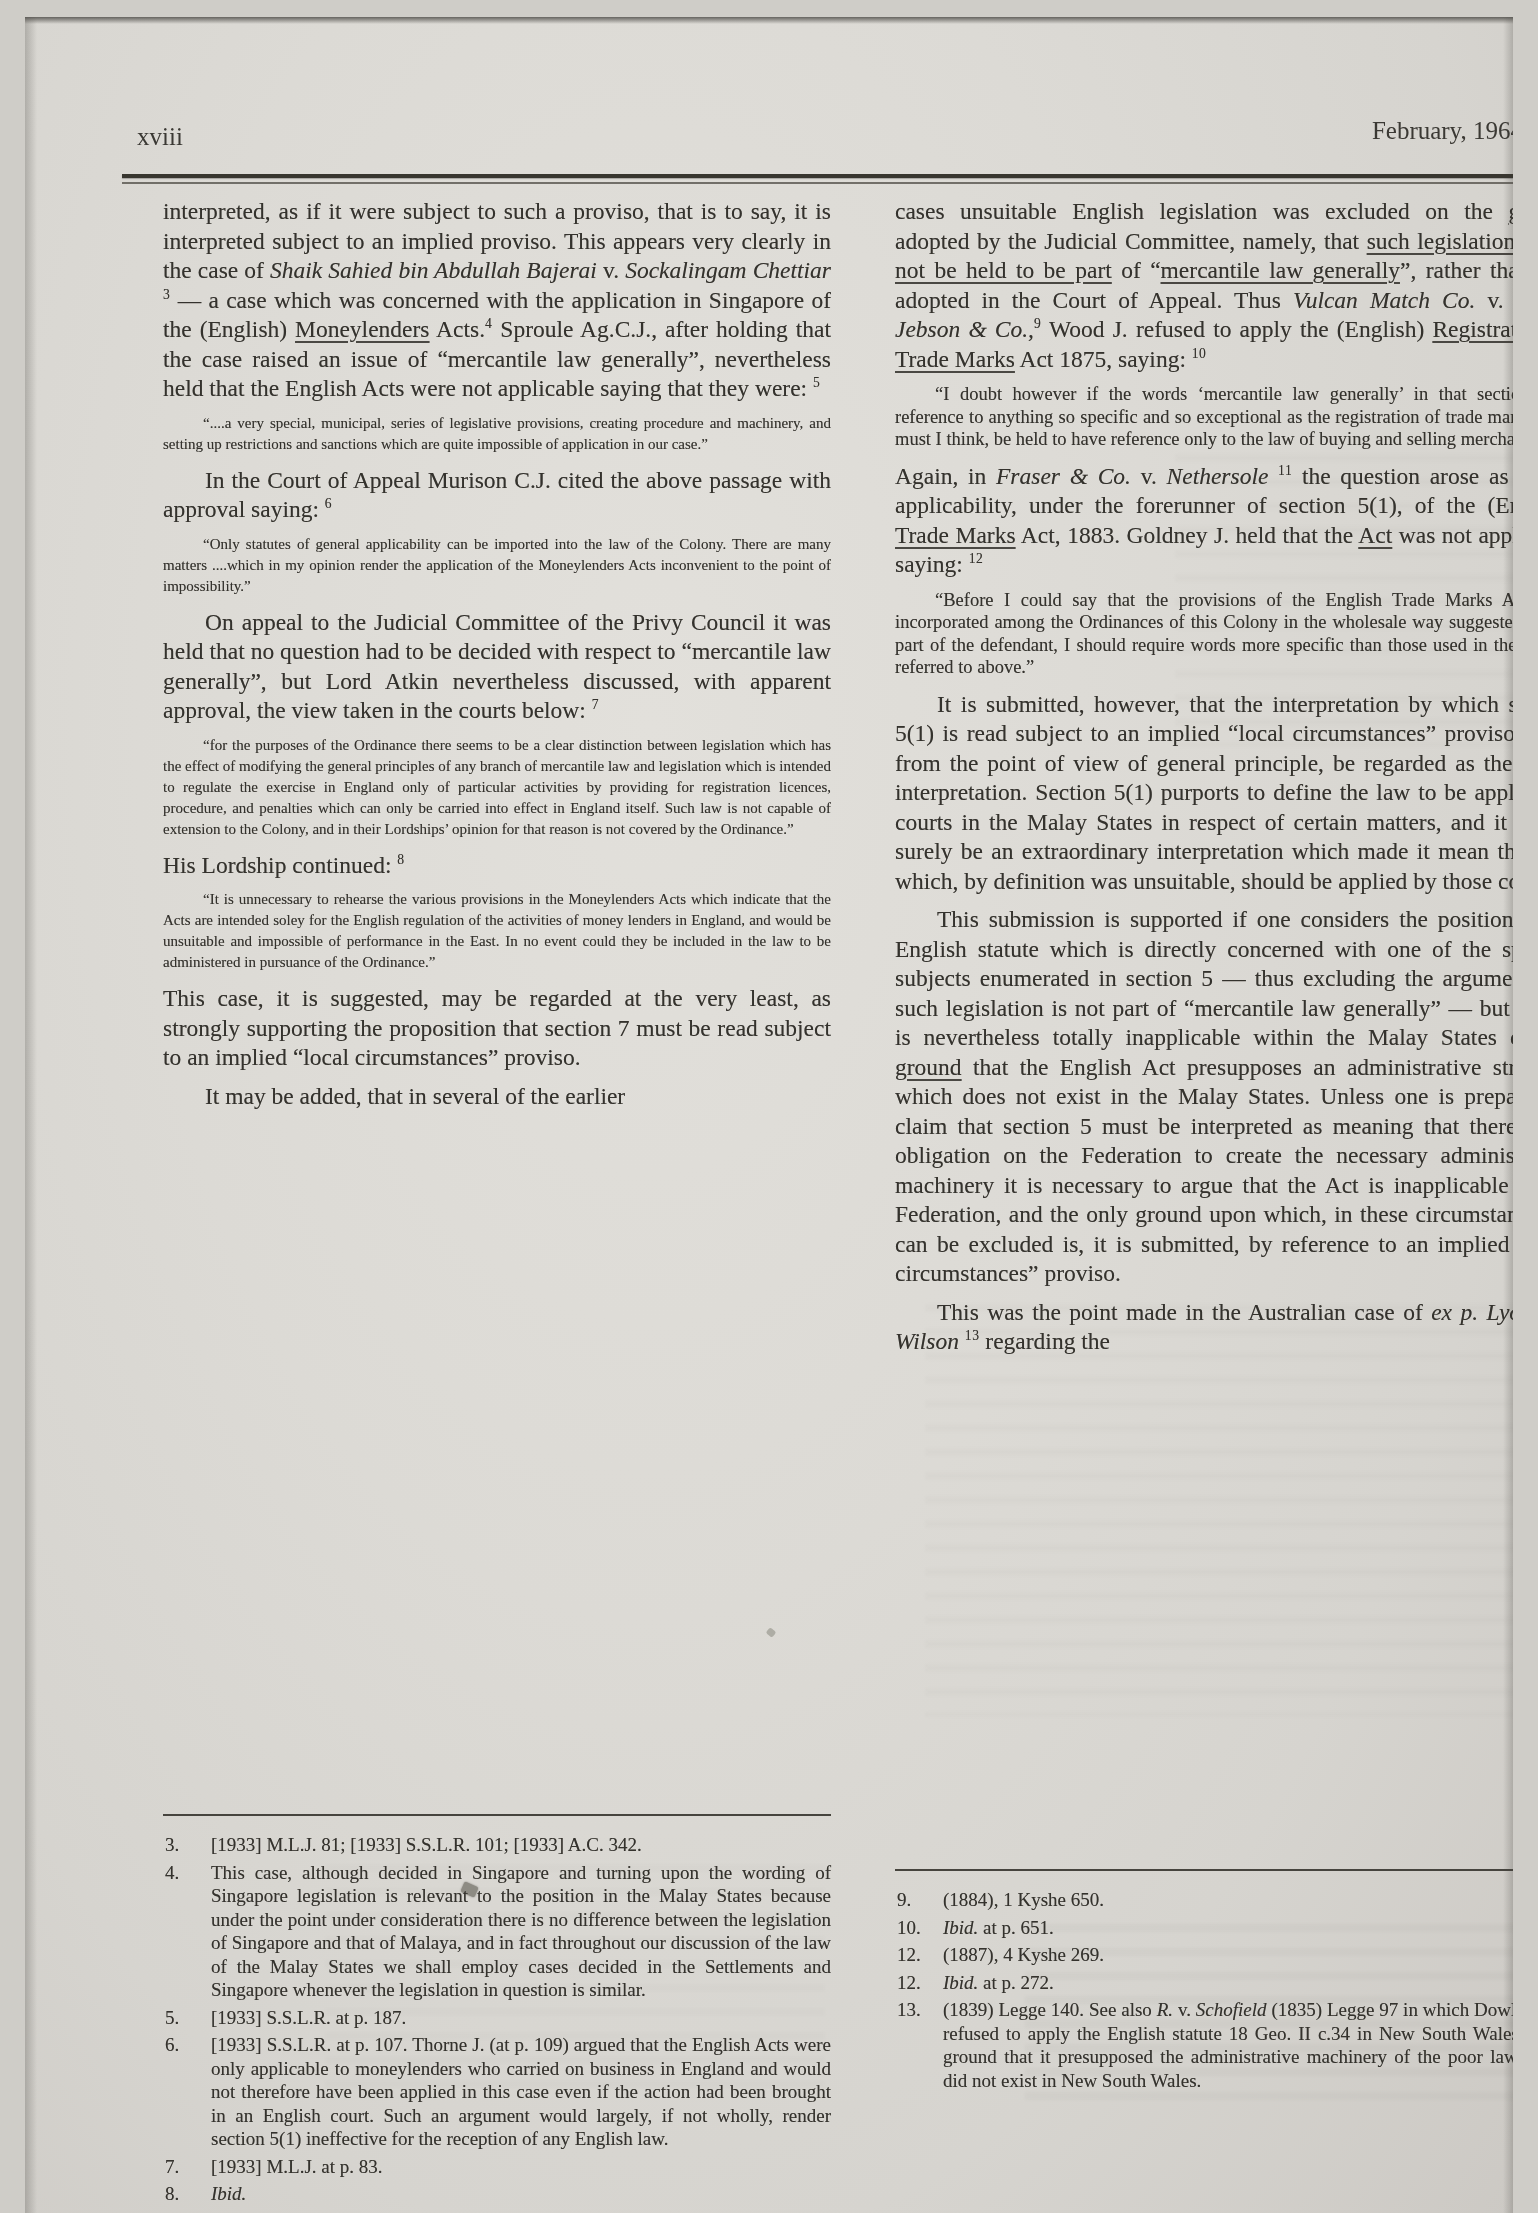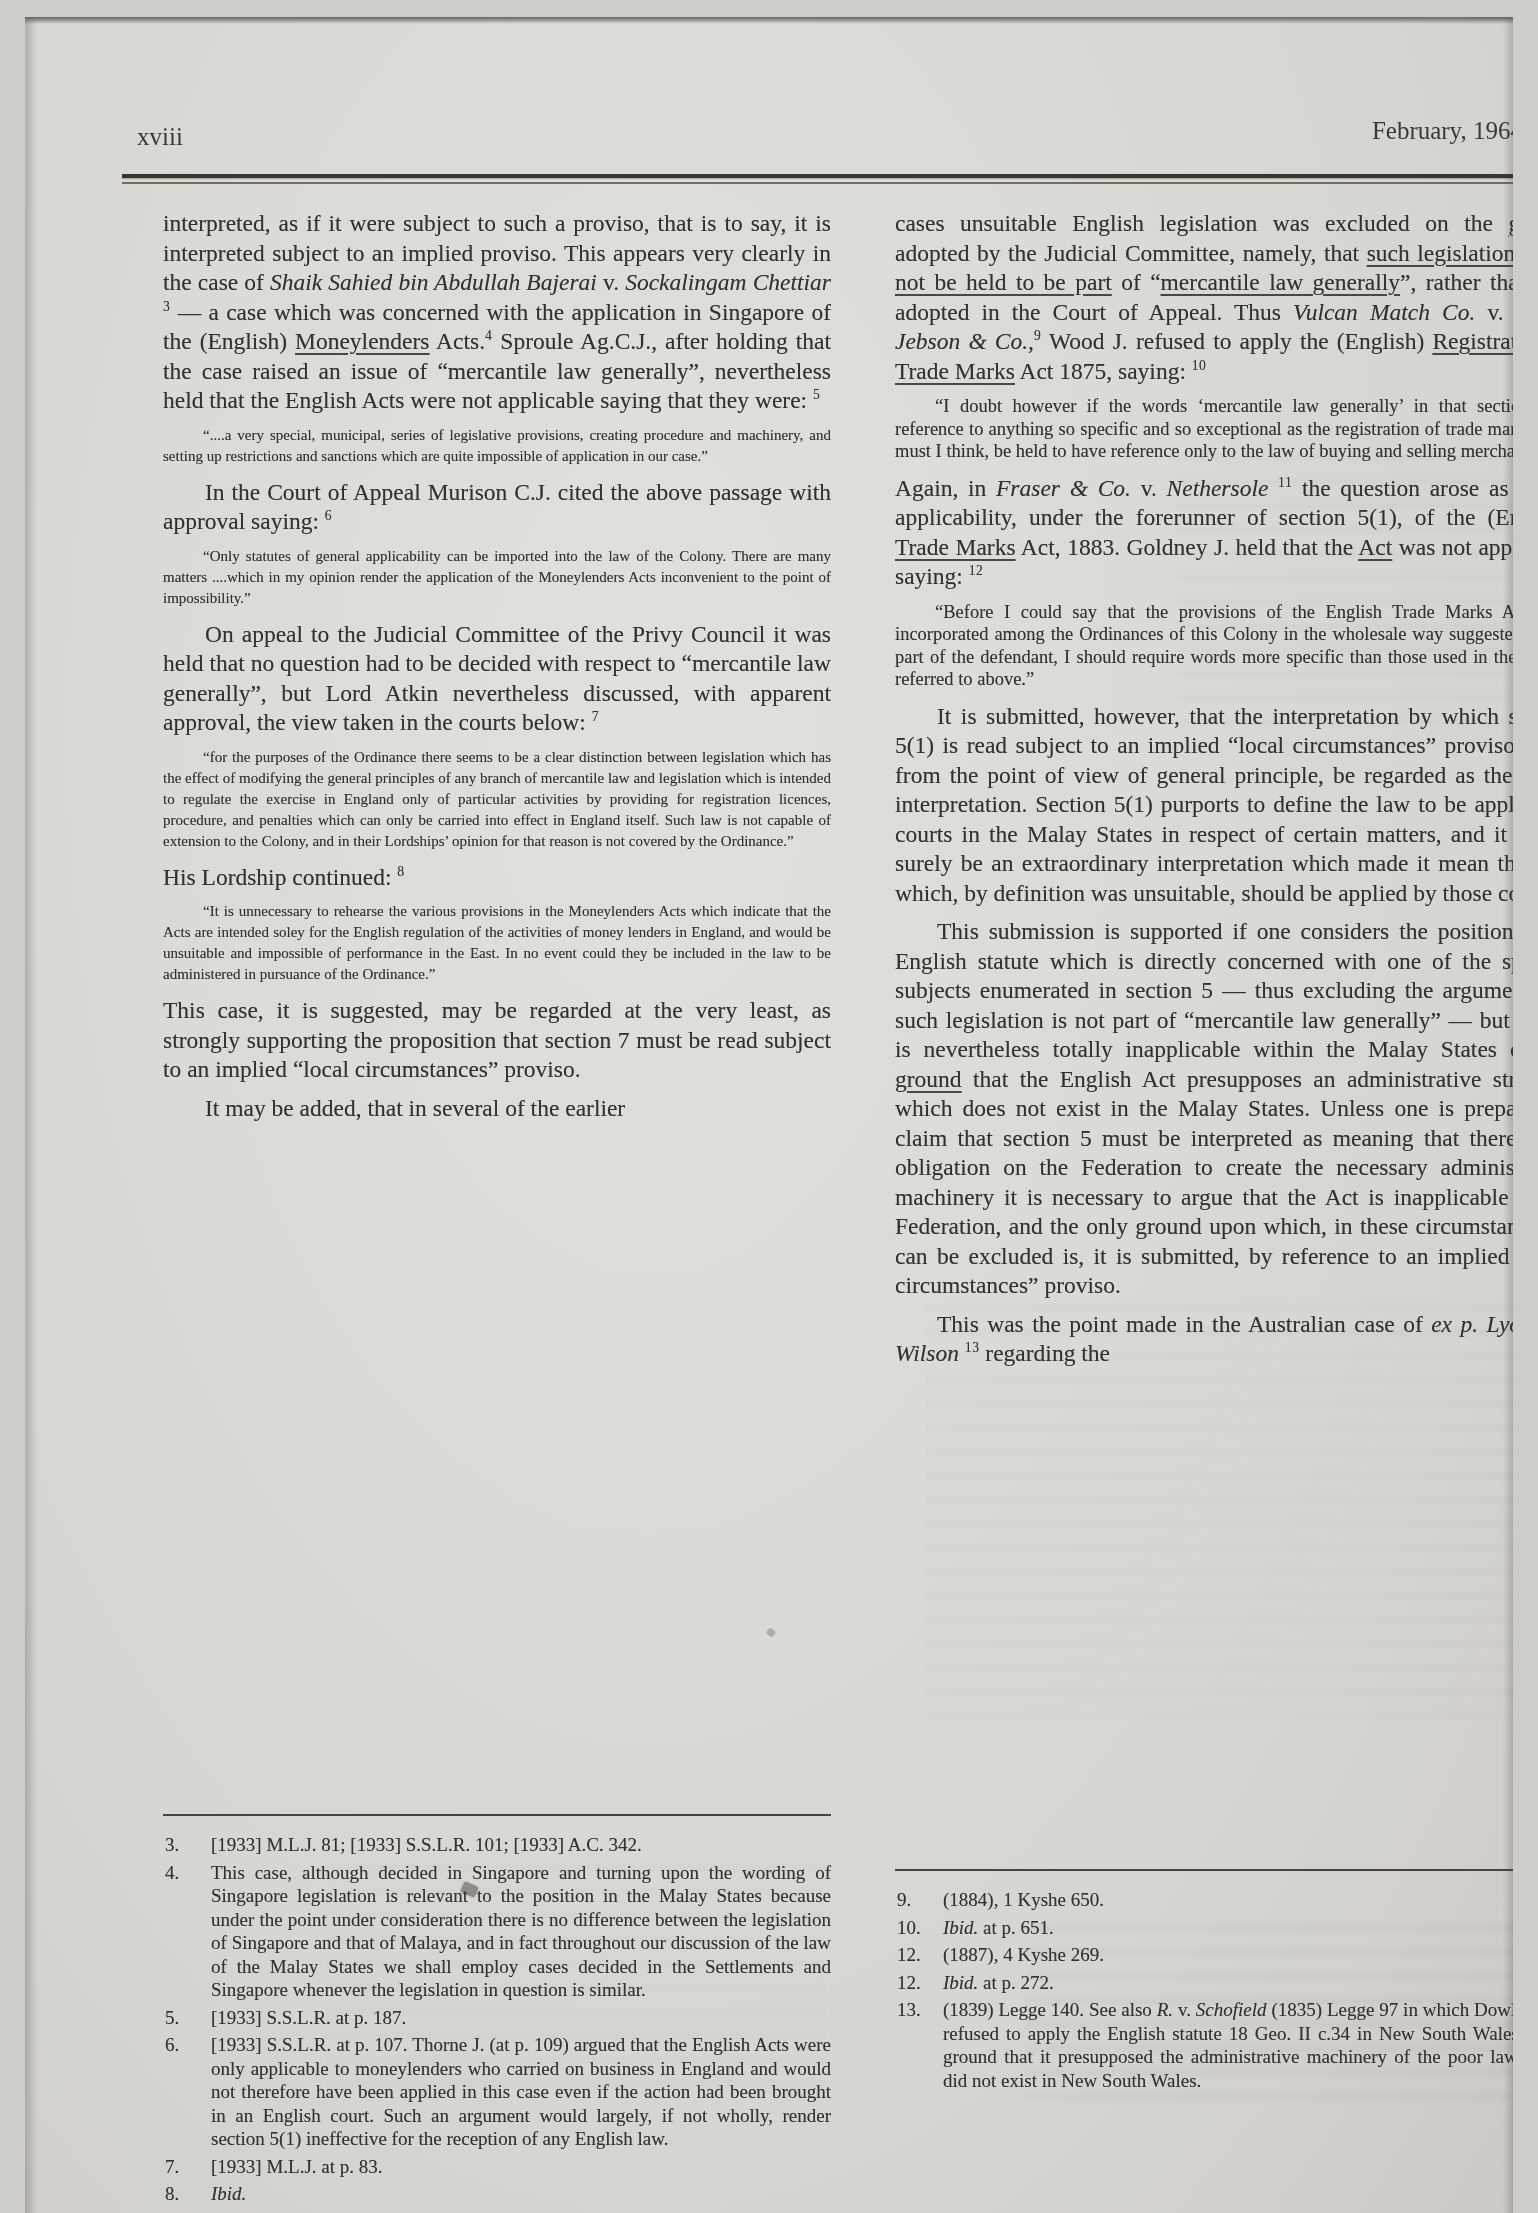--- a/index.html
+++ b/index.html
@@ -31,21 +31,21 @@
     text-shadow:0 0 .6px rgba(40,38,34,.55);
   }
   .folio{position:absolute;top:106px;left:112px;font-size:25px;color:#3b3934;}
   .issue-date{position:absolute;top:100px;right:-10px;font-size:25px;color:#3b3934;white-space:nowrap;}
 
   .rule-thick{position:absolute;top:157px;left:97px;right:0;height:4px;background:#38362f;
     box-shadow:0 1px 1px rgba(0,0,0,.25);}
   .rule-thin{position:absolute;top:165px;left:97px;right:0;height:2px;background:#4d4b44;opacity:.75;}
 
   
-  .col{position:absolute;top:192px;text-align:justify;}
+  .col{position:absolute;top:180px;text-align:justify;}
   .col-left{left:138px;width:668px;height:1596px;overflow:hidden;}
   .col-right{left:870px;width:680px;height:1650px;overflow:hidden;}
 
   .para{margin:0 0 9px 0;font-size:23.5px;line-height:29.5px;
     text-shadow:0 0 .5px rgba(45,43,38,.4);}
   .para.indent{text-indent:42px;}
   .para.quote{font-size:15px;line-height:21px;text-indent:40px;margin:5px 0 11px 0;}
   .col-right .para.quote{font-size:18.5px;line-height:22.5px;}
   .para.marked{position:relative;}
   .para.marked::before{content:"";position:absolute;left:-35px;top:5px;bottom:3px;width:3px;

